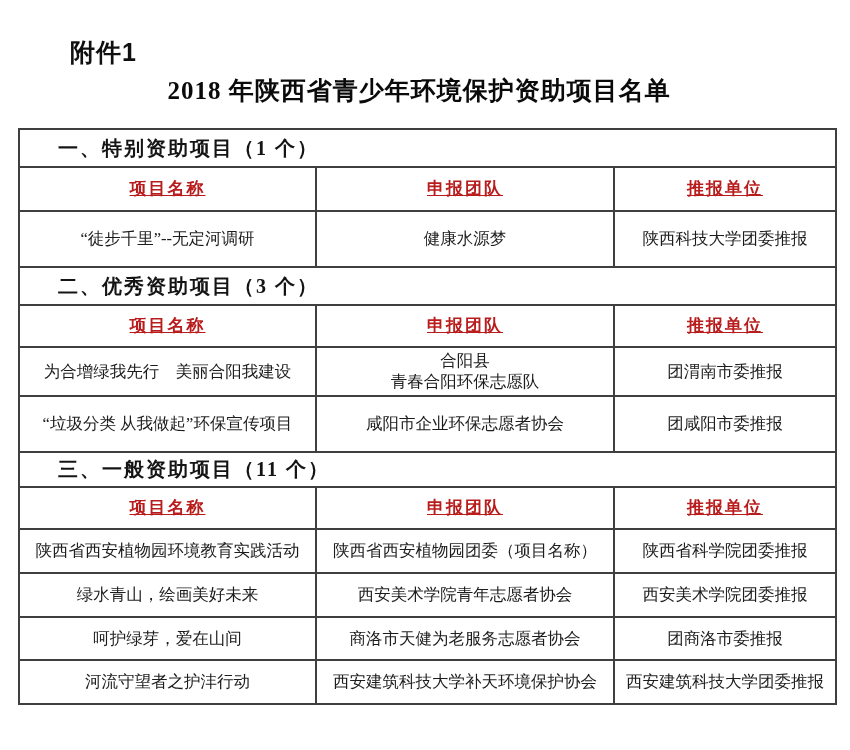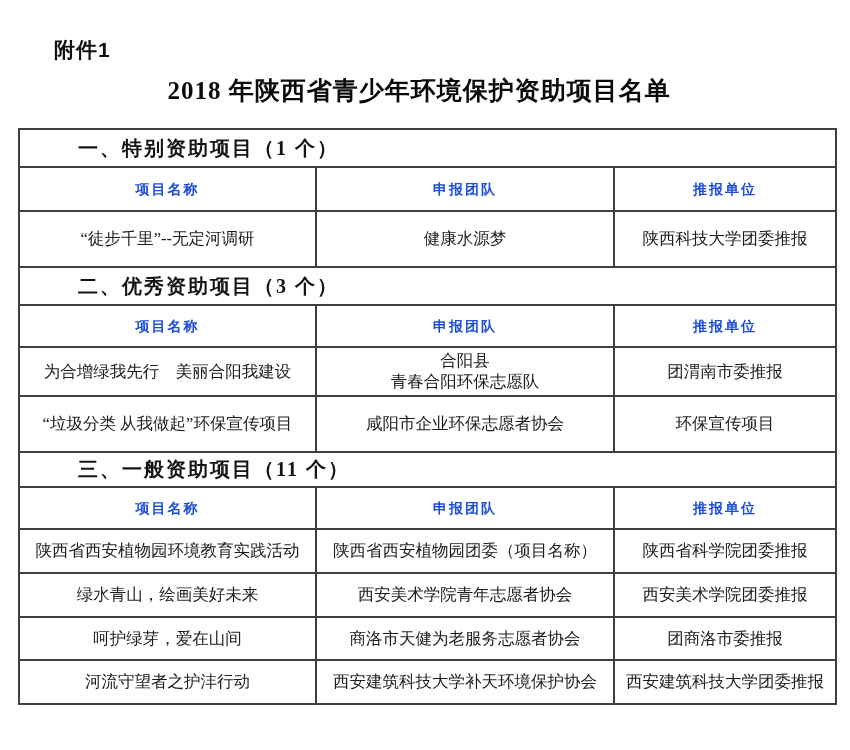--- a/index.html
+++ b/index.html
@@ -7,25 +7,25 @@
     position: relative;
     width: 850px;
     height: 750px;
     overflow: hidden;
     background: #ffffff;
     font-family: "Liberation Serif", serif;
     color: #111111;
   }
   .attachment-label {
     position: absolute;
-    left: 54px;
+    left: 70px;
     top: 36px;
     font-family: "Liberation Sans", sans-serif;
     font-weight: 700;
-    font-size: 21px;
+    font-size: 25px;
     letter-spacing: 1px;
     color: #101010;
   }
   .doc-title {
     position: absolute;
     left: 0;
     right: 12px;
     top: 74px;
     text-align: center;
     font-family: "Liberation Serif", serif;
@@ -51,32 +51,33 @@
     padding: 2px 6px;
     text-align: center;
     vertical-align: middle;
     font-size: 16.5px;
     line-height: 1.3;
     color: #1c1c1c;
     overflow: hidden;
   }
   tr.band td {
     text-align: left;
-    padding-left: 58px;
+    padding-left: 38px;
     font-size: 20px;
     font-weight: 700;
     letter-spacing: 2px;
     color: #141414;
   }
   tr.colhead td {
     font-family: "Liberation Sans", sans-serif;
     font-weight: 700;
-    font-size: 14px;
+    font-size: 17px;
     letter-spacing: 2px;
-    color: #1d4ed8;
+    color: #b91c1c;
+    text-decoration: underline;
   }
   td.team-cell { white-space: pre-line; }
   tr.r38 { height: 38px; }
   tr.r41 { height: 35px; }
   tr.r42 { height: 42px; }
   tr.r43 { height: 43px; }
   tr.r44 { height: 44px; }
   tr.r46 { height: 56px; }
   tr.r47 { height: 47px; }
   tr.r62 { height: 62px; }
@@ -123,21 +124,21 @@
         </tr>
         <tr class="r47">
           <td class="project-cell">为合增绿我先行　美丽合阳我建设</td>
           <td class="team-cell">合阳县
 青春合阳环保志愿队</td>
           <td class="recommender-cell">团渭南市委推报</td>
         </tr>
         <tr class="r46">
           <td class="project-cell">“垃圾分类 从我做起”环保宣传项目</td>
           <td class="team-cell">咸阳市企业环保志愿者协会</td>
-          <td class="recommender-cell">环保宣传项目</td>
+          <td class="recommender-cell">团咸阳市委推报</td>
         </tr>
 
         <tr class="band r41">
           <td colspan="3">三、一般资助项目（11 个）</td>
         </tr>
         <tr class="colhead r42">
           <td>项目名称</td>
           <td>申报团队</td>
           <td>推报单位</td>
         </tr>

